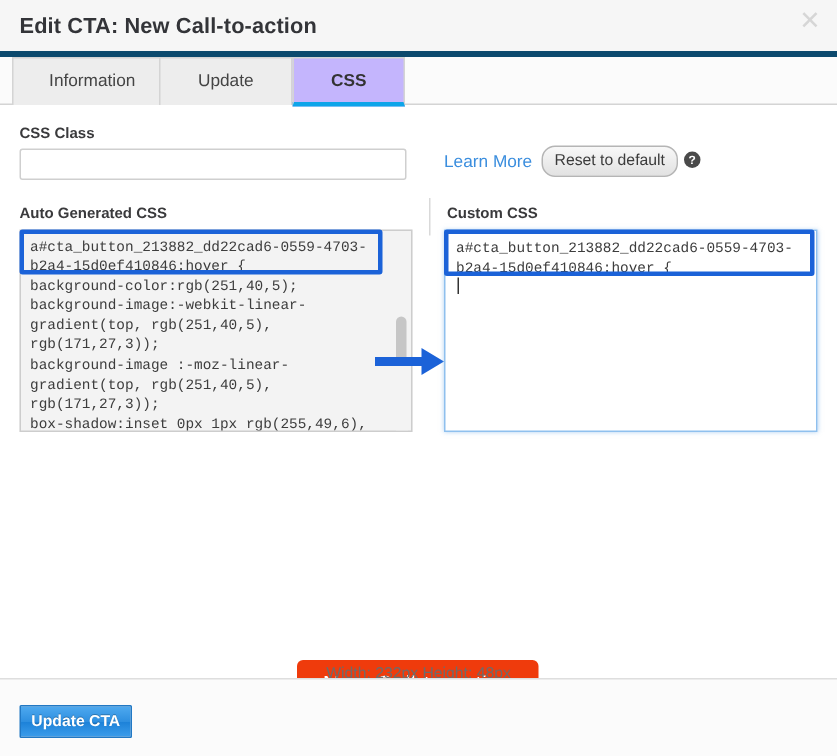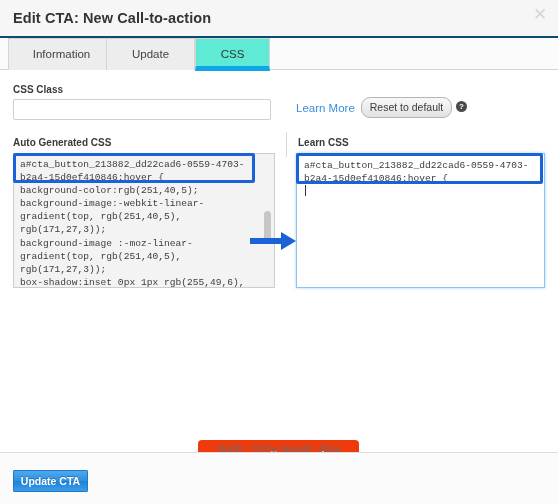--- a/index.html
+++ b/index.html
@@ -14,21 +14,21 @@
     position: relative;
     width: 558px; height: 504px;
     background: #fbfbfb;
   }
 
   
   .header {
     position: absolute; left: 0; top: 0;
     width: 558px; height: 38px;
     background: #f6f6f6;
-    border-bottom: 2px solid #0c4a6e;
+    border-bottom: 4px solid #0c4a6e;
   }
   .header-title {
     position: absolute; left: 13px; top: 10px;
     font-size: 14.5px; font-weight: bold; color: #333438;
     letter-spacing: 0.1px;
   }
   .close-btn {
     position: absolute; right: 8px; top: 4px;
     width: 20px; height: 20px;
     color: #d6d6d6; font-size: 17px; line-height: 20px;
@@ -46,24 +46,24 @@
   .tab {
     position: absolute; top: 0; height: 32px;
     background: #ededed;
     border: 1px solid #d4d4d4;
     border-bottom: none;
     font-size: 11.5px; color: #444;
     text-align: center; line-height: 31px;
     cursor: pointer;
   }
   .tab.active {
-    background: #5eead4;
-    border-bottom: 5px solid #0ea5e9;
+    background: #c4b5fd;
+    border-bottom: 3px solid #0ea5e9;
     height: 33px;
-    font-weight: normal;
+    font-weight: bold;
     color: #333;
     z-index: 3;
   }
   #tab0 { left: 8px; width: 107px; }
   #tab1 { left: 106px; width: 89px; }
   #tab2 { left: 195px; width: 75px; }
 
   
   .body-panel {
     position: absolute; left: 0; top: 70px;
@@ -268,21 +268,21 @@
 
     <a class="learn-more">Learn More</a>
 
     <div class="reset-btn">Reset to default</div>
 
     <div class="help-icon">?</div>
 
     <div class="col-divider"></div>
 
     <div class="field-label" id="auto-css-label">Auto Generated CSS</div>
-    <div class="field-label" id="custom-css-label">Learn CSS</div>
+    <div class="field-label" id="custom-css-label">Custom CSS</div>
 
     <div class="auto-pane">
       <div class="code-text">a#cta_button_213882_dd22cad6-0559-4703-b2a4-15d0ef410846:hover {
 background-color:rgb(251,40,5);
 background-image:-webkit-linear-gradient(top, rgb(251,40,5), rgb(171,27,3));
 background-image :-moz-linear-gradient(top, rgb(251,40,5), rgb(171,27,3));
 box-shadow:inset 0px 1px rgb(255,49,6), 0px 1px 8px rgba(0, 0, 0, 0.3);
 -webkit-box-shadow:inset 0px 1px rgb(255,49,6), 0px 1px 8px rgba(0, 0, 0, 0.3);</div>
       <div class="auto-scrollbar-track"></div>
       <div class="auto-scrollbar-thumb"></div>

